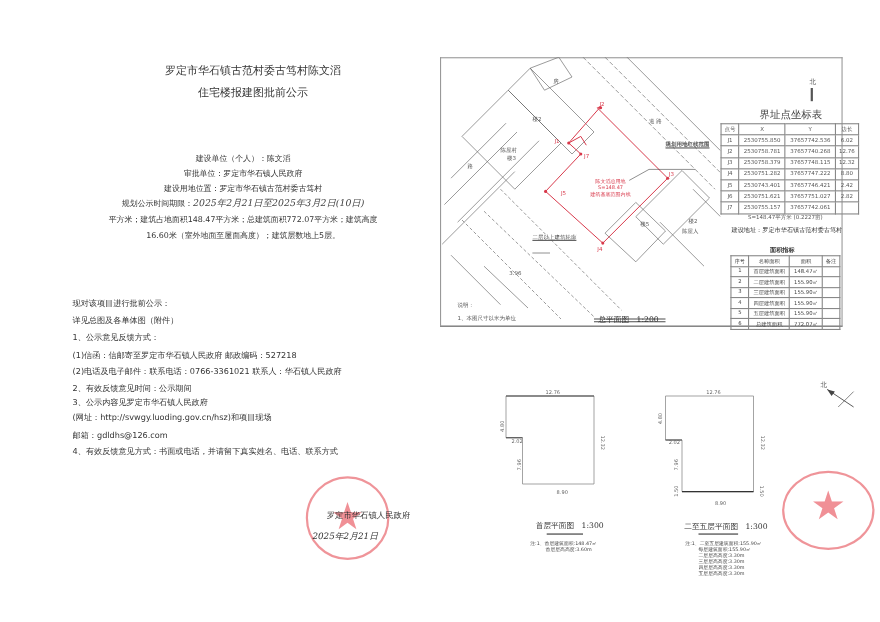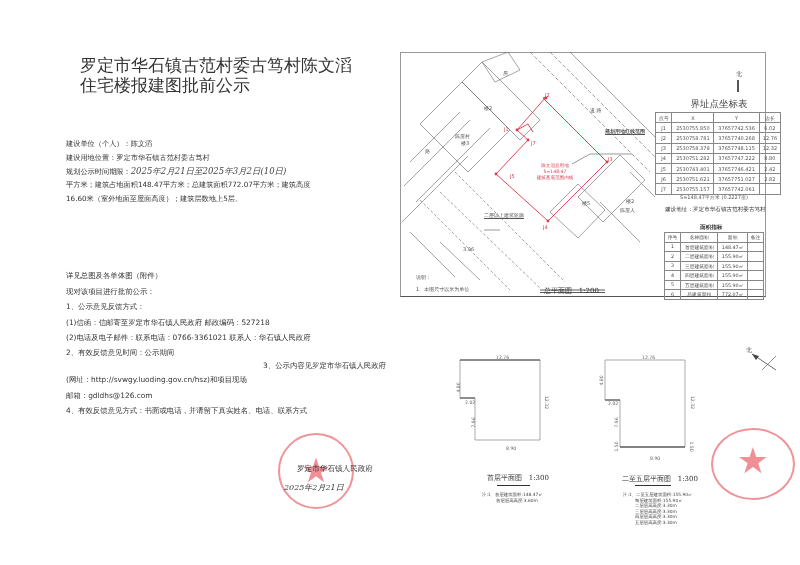--- a/index.html
+++ b/index.html
@@ -1,19 +1,19 @@
 <!DOCTYPE html>
 <html><head>
 <meta charset="utf-8">
 <style>
   html, body { margin:0; padding:0; }
   body { width:800px; height:565px; background:#ffffff; position:relative; overflow:hidden;
          font-family:"DejaVu Sans", sans-serif; color:#222; }
   .abs { position:absolute; }
-  .title { left:80px; width:300px; text-align:left; font-family:"DejaVu Serif", serif; font-size:17px; color:#333; line-height:20px; }
+  .title { left:80px; width:300px; text-align:center; font-family:"DejaVu Serif", serif; font-size:10px; color:#333; line-height:20px; }
   .info { left:66px; width:310px; font-size:7.2px; line-height:13.8px; color:#333; }
   .info div { white-space:nowrap; }
   .hw { font-family:"DejaVu Serif", serif; font-style:italic; color:#444; font-size:8.5px; }
   .notice { left:66px; width:320px; font-size:7.4px; line-height:15.6px; color:#333; }
   .notice div { white-space:nowrap; }
   .stamp { border:2px solid rgba(225,60,70,0.55); border-radius:50%; }
   .stamp-star { color:rgba(230,70,80,0.6); font-size:34px; line-height:34px; text-align:center; }
   .signer { font-size:7.6px; color:#333; white-space:nowrap; }
   .drawing-frame { left:400px; top:52px; width:364px; height:243px; border:1px solid #999; border-bottom:1.5px solid #555; }
   .plan-svg { left:400px; top:52px; }
@@ -32,36 +32,37 @@
   .red-text { color:#d8384a; font-size:4.6px; text-align:center; line-height:6px; }
 </style>
 </head>
 <body>
 
 <div class="abs title" style="top:55px;">
   <div>罗定市华石镇古范村委古笃村陈文滔</div>
   <div>住宅楼报建图批前公示</div>
 </div>
 
-<div class="abs info" style="top:137px;">
+<div class="abs info" style="top:137px;text-align:center;">
   <div>建设单位（个人）：陈文滔</div>
+  <div>审批单位：罗定市华石镇人民政府</div>
   <div>建设用地位置：罗定市华石镇古范村委古笃村</div>
   <div><span>规划公示时间期限：</span><span class="hw">2025年2月21日至2025年3月2日(10日)</span></div>
   <div>平方米；建筑占地面积148.47平方米；总建筑面积772.07平方米；建筑高度</div>
   <div>16.60米（室外地面至屋面高度）；建筑层数地上5层。</div>
 </div>
 
 <div class="abs notice" style="top:268px;">
+  <div>现对该项目进行批前公示：</div>
   <div>详见总图及各单体图（附件）</div>
-  <div>现对该项目进行批前公示：</div>
   <div>1、公示意见反馈方式：</div>
   <div>(1)信函：信邮寄至罗定市华石镇人民政府        邮政编码：527218</div>
   <div>(2)电话及电子邮件：联系电话：0766-3361021   联系人：华石镇人民政府</div>
   <div style="line-height:13px;">2、有效反馈意见时间：公示期间</div>
-  <div style="line-height:13px;text-align:right;">3、公示内容见罗定市华石镇人民政府</div>
+  <div style="line-height:13px;">3、公示内容见罗定市华石镇人民政府</div>
   <div>(网址：http://svwgy.luoding.gov.cn/hsz)和项目现场</div>
   <div>邮箱：gdldhs@126.com</div>
   <div>4、有效反馈意见方式：书面或电话，并请留下真实姓名、电话、联系方式</div>
 </div>
 
 <div class="abs stamp" style="left:278px; top:433px; width:72px; height:72px;">
   <div class="stamp-star abs" style="left:0; top:18px; width:72px;">★</div>
 </div>
 <div class="abs signer" style="left:285px; top:464px;margin-left:12px;">罗定市华石镇人民政府</div>
 <div class="abs signer hw" style="left:284px; top:482px; font-size:8px;">2025年2月21日</div>

